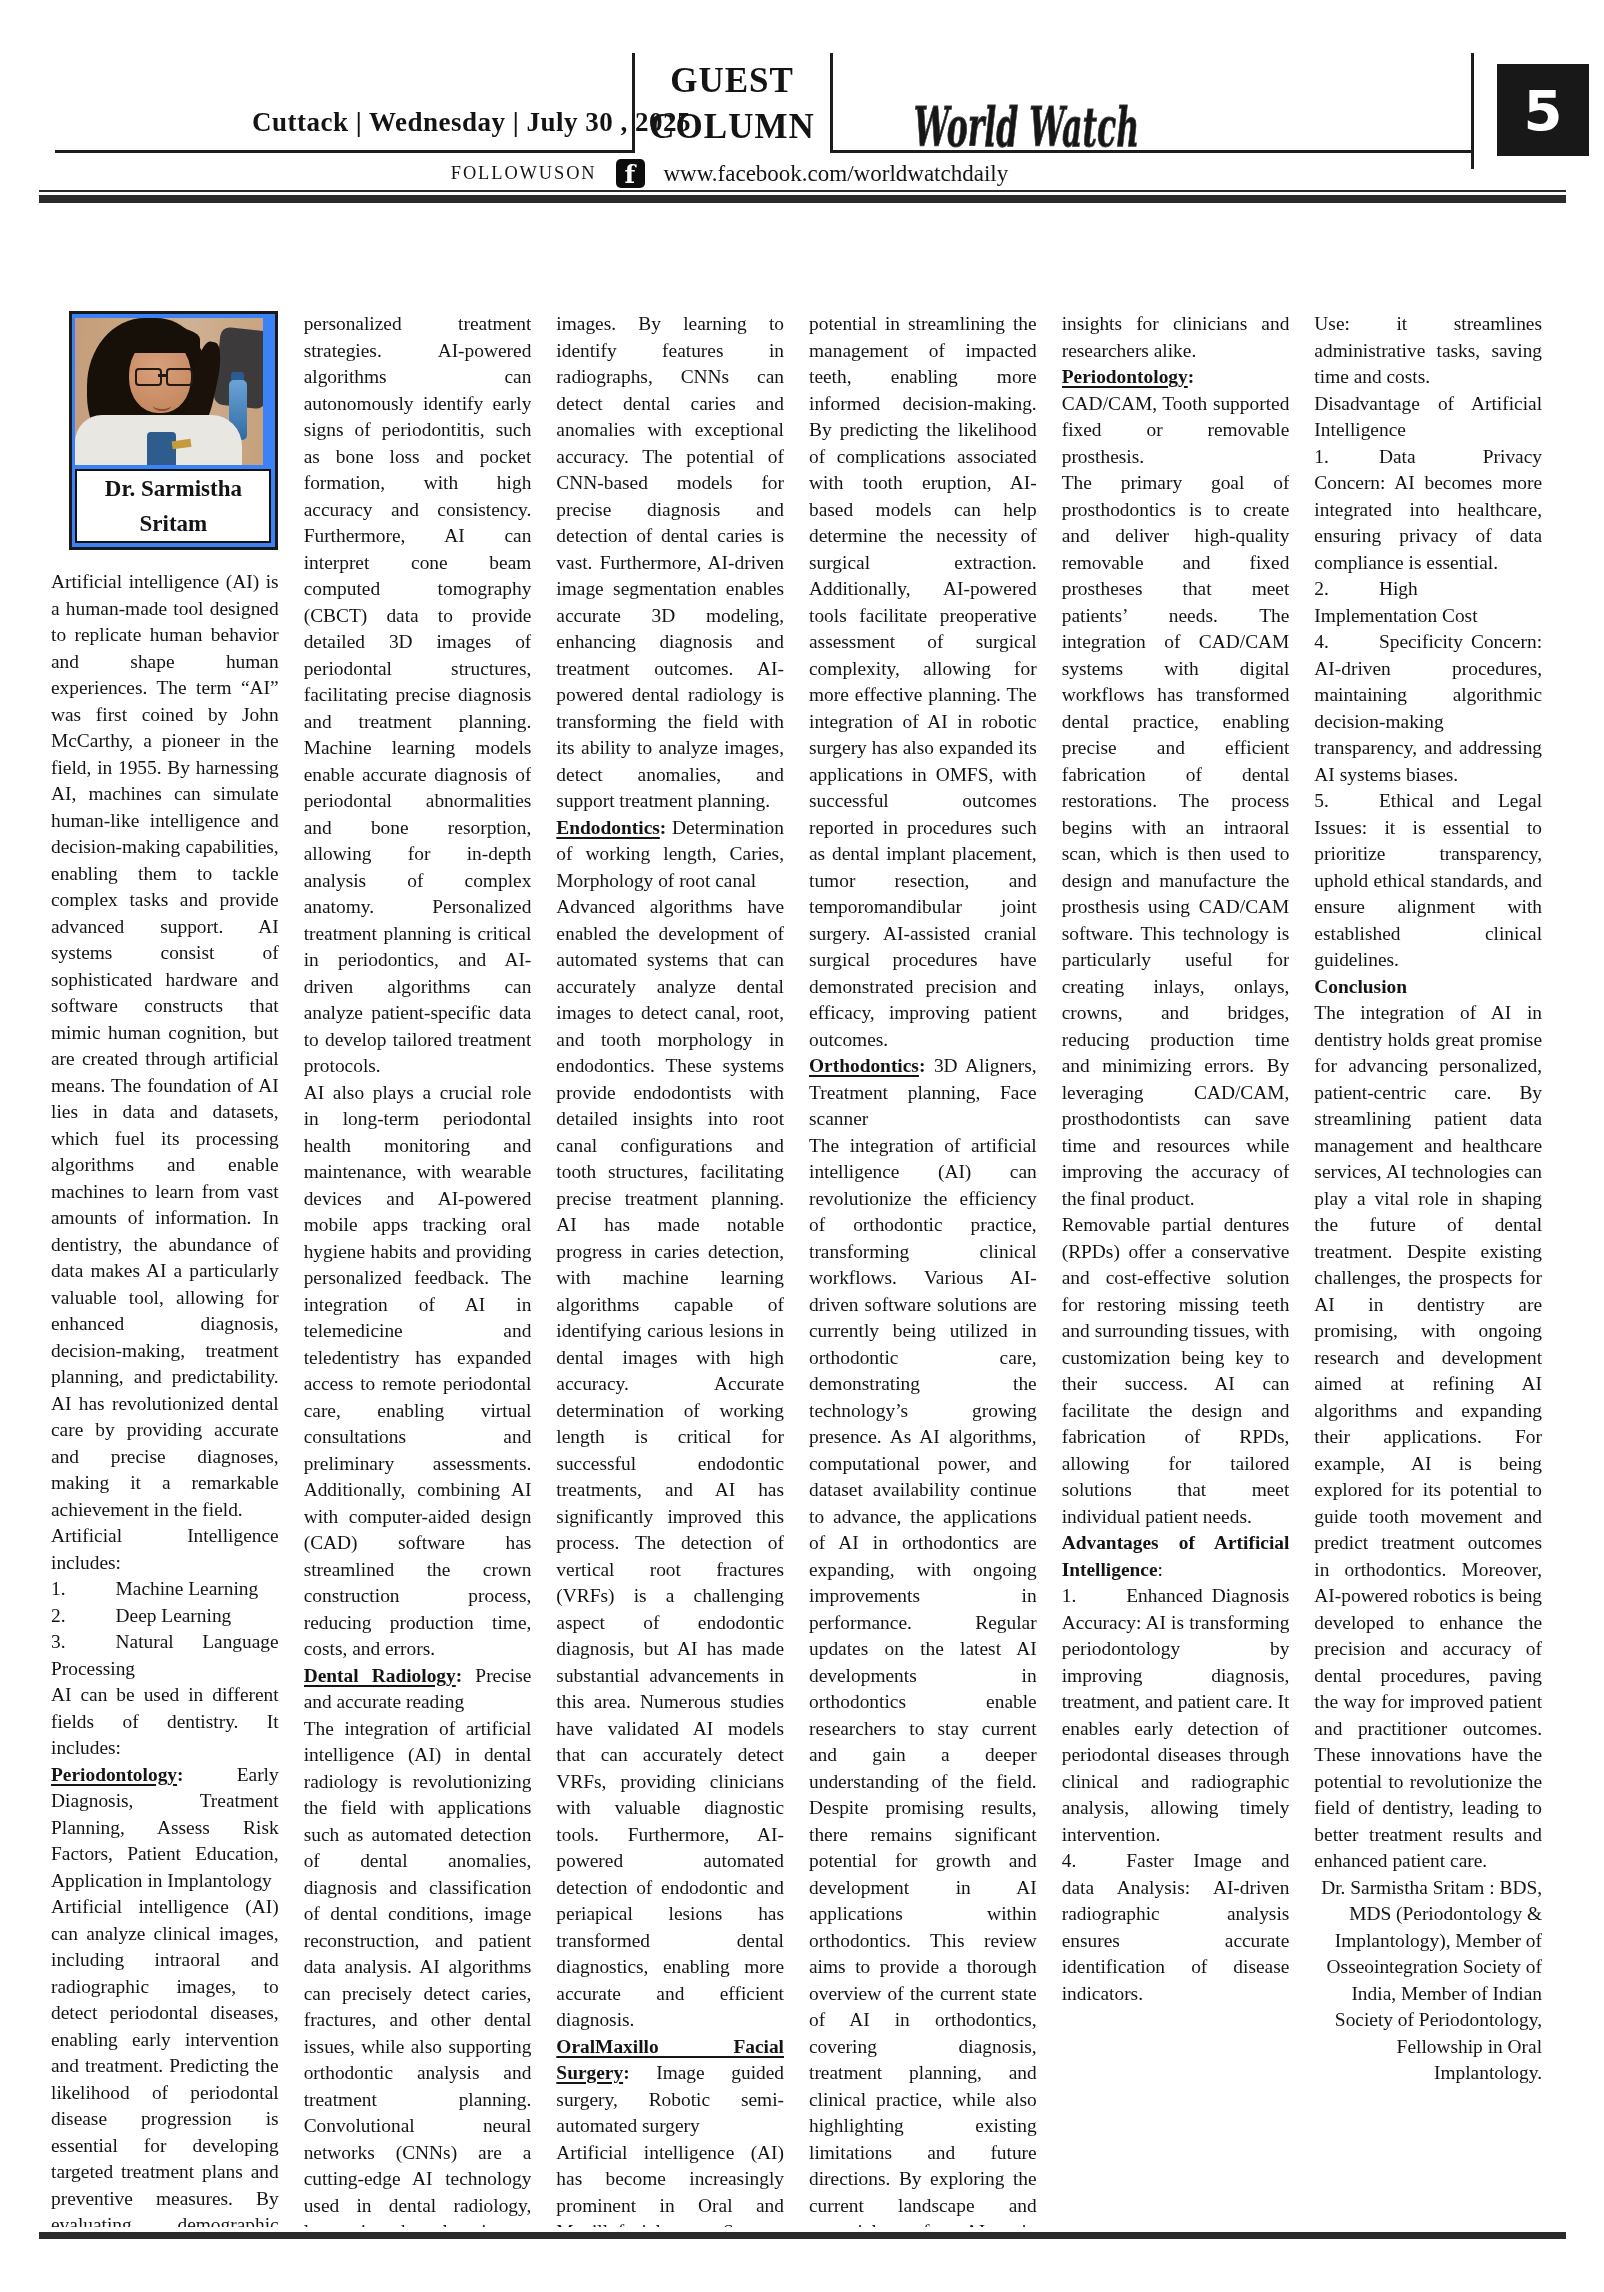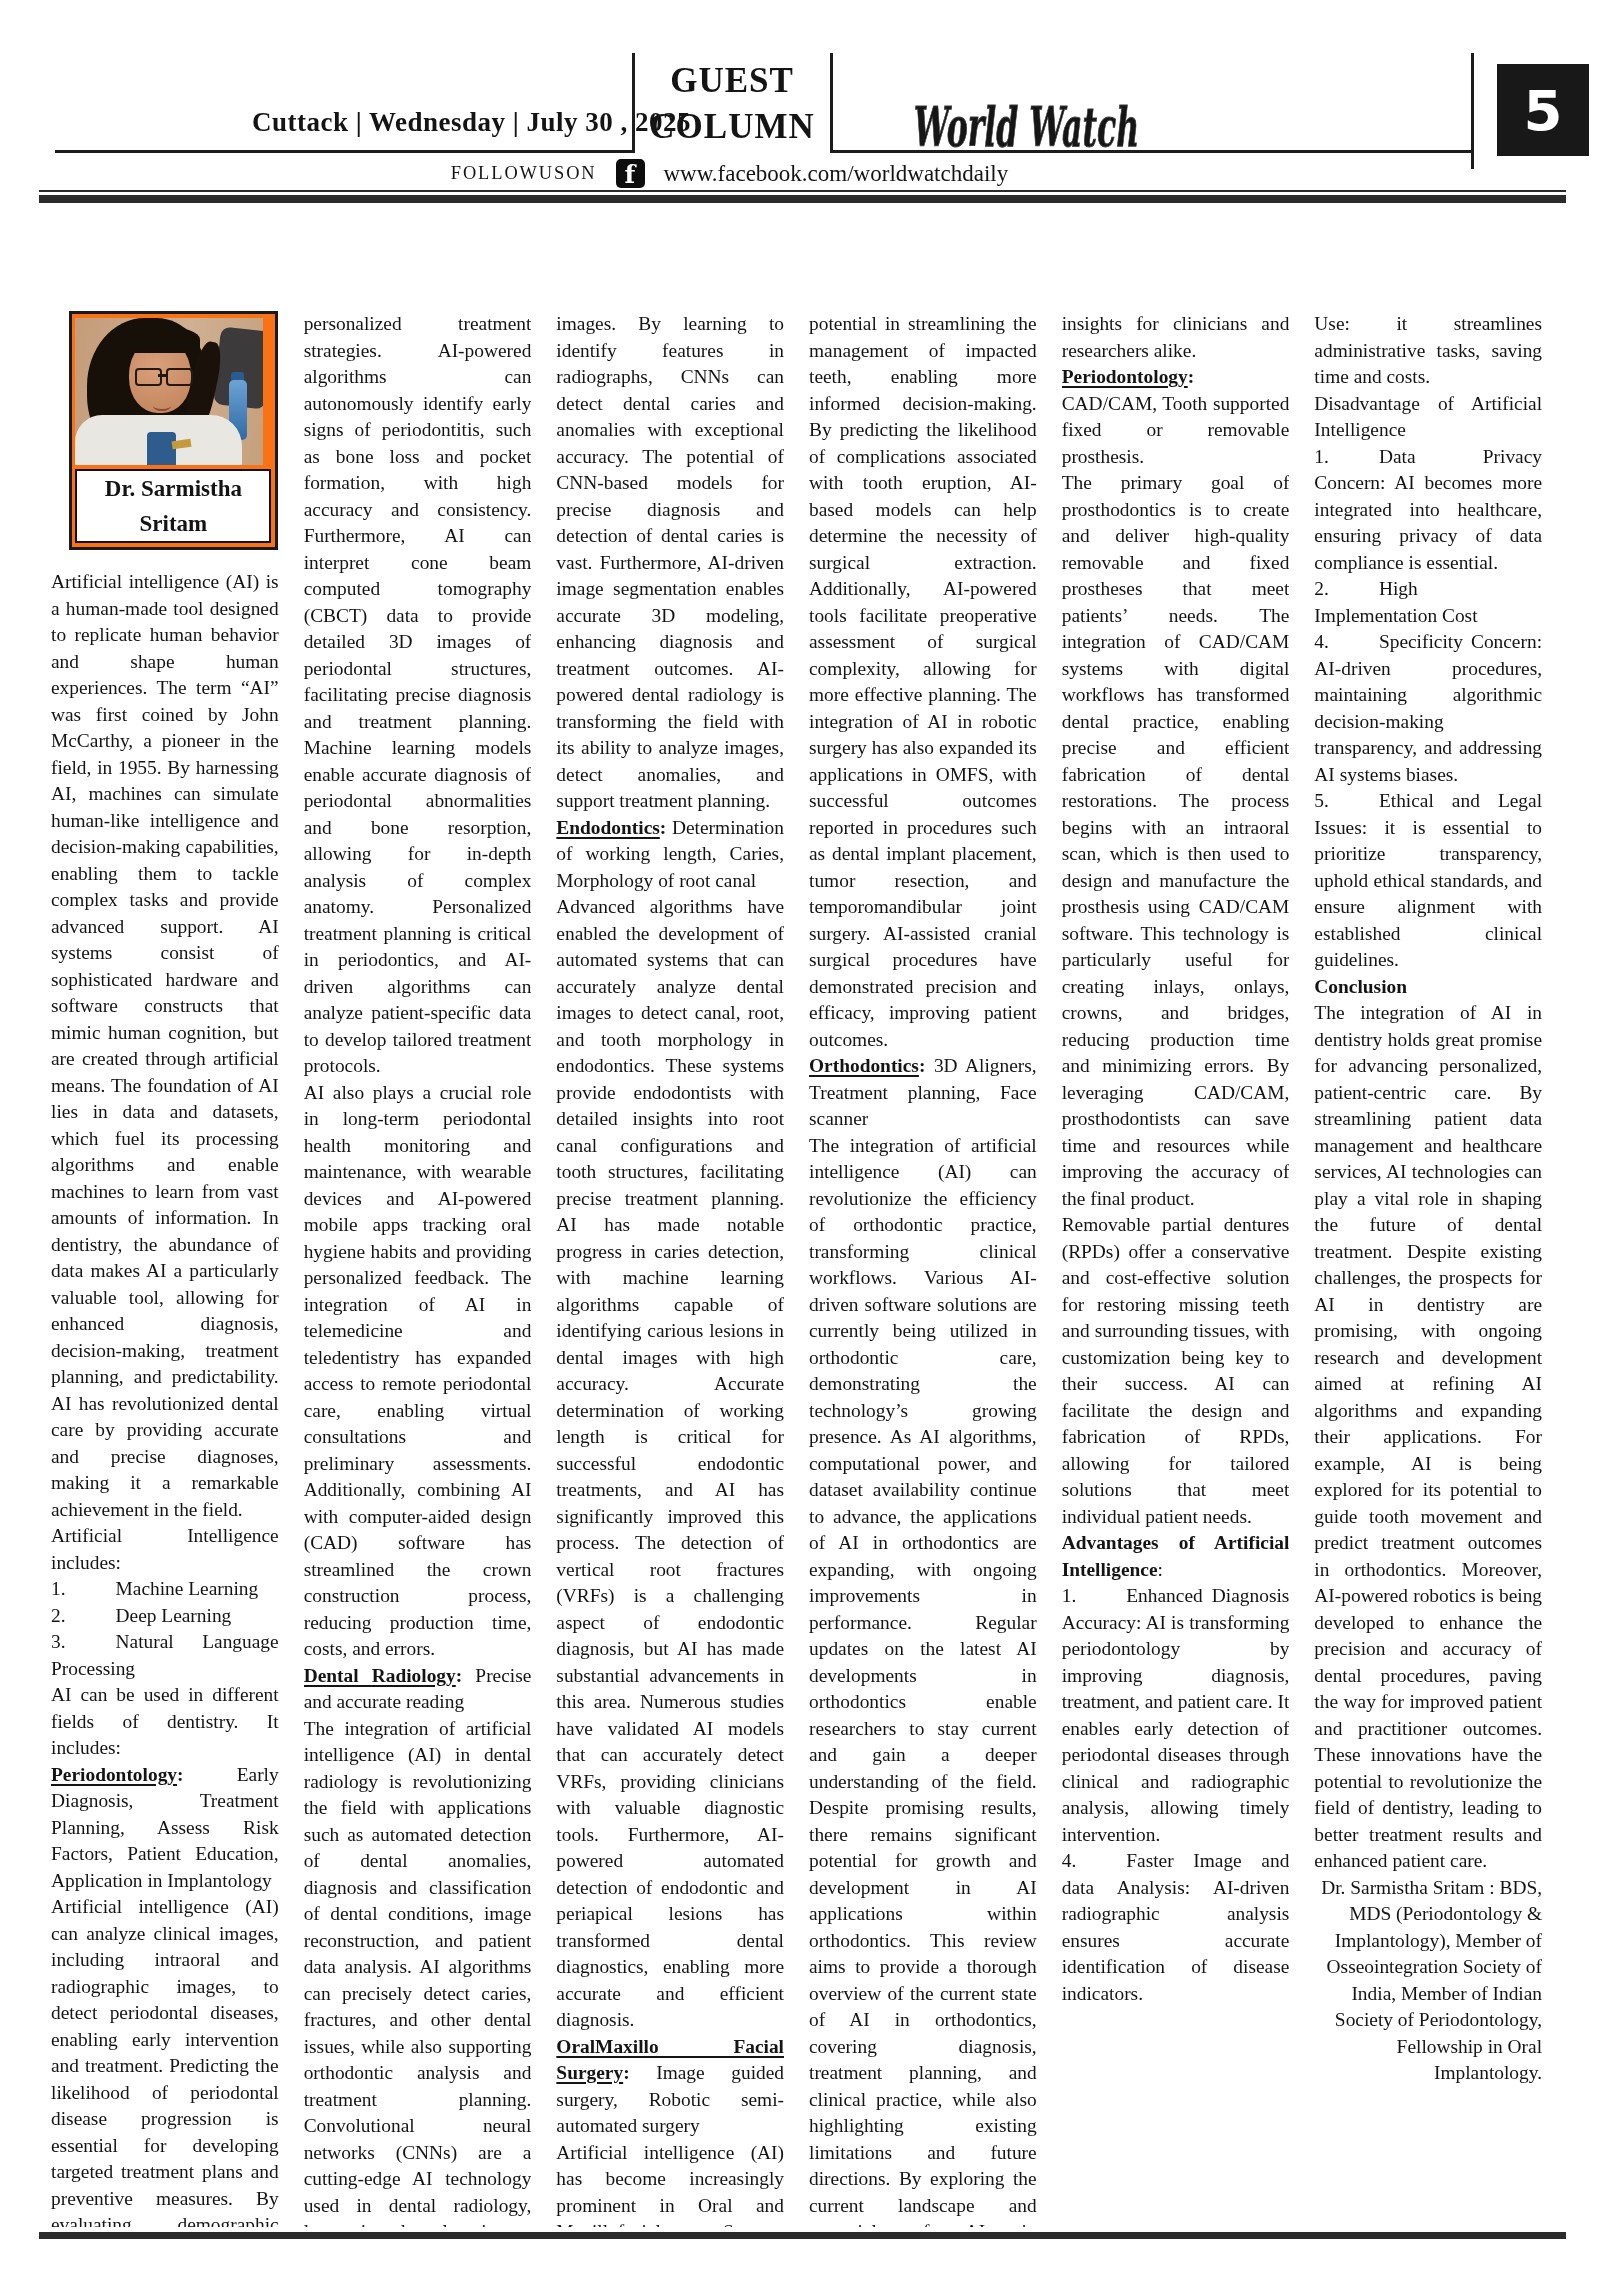--- a/index.html
+++ b/index.html
@@ -36,21 +36,21 @@
   
   .body-cols{position:absolute;left:51px;top:311px;width:1491px;height:1916px;
              display:flex;gap:25px;}
   .col{flex:1 1 0;overflow:hidden;}
   .par{margin:0;font-size:19.4px;line-height:26.5px;text-align:justify;}
   .par.right{text-align:right;}
   .b{font-weight:bold;}
   .u{text-decoration:underline;text-decoration-thickness:1.9px;text-underline-offset:2.9px;}
   .tab{display:inline-block;width:50px;}
   
-  .photo{margin:0 0 19.4px 17.5px;width:196px;border:3.9px solid #1a1a1a;background:#f97316;padding:3.9px;}
+  .photo{margin:0 0 19.4px 17.5px;width:196px;border:3.9px solid #1a1a1a;background:#3b82f6;padding:3.9px;}
   .photo-art{position:relative;width:188px;height:147px;overflow:hidden;
              background:linear-gradient(100deg,#c49c79 0%,#cfb092 55%,#c5a07c 100%);}
   .photo-art div{position:absolute;}
   .bag{right:-5.8px;top:11.6px;width:52px;height:78px;background:#3c3a3b;border-radius:9.7px;transform:rotate(6deg);}
   .bottle{right:16.5px;top:62px;width:18.4px;height:60px;background:linear-gradient(#6ba3d6,#2f6ba3);border-radius:4.9px;}
   .bottle-cap{right:19.4px;top:54px;width:12.6px;height:9.7px;background:#2a5c8f;border-radius:2.9px;}
   .hair-back{left:11.6px;top:0px;width:120px;height:142px;background:#171009;border-radius:48% 42% 40% 45%;}
   .hair-strand{left:116px;top:23px;width:25px;height:91px;background:#1a120a;border-radius:40%;transform:rotate(12deg);}
   .coat{left:0px;bottom:-7.8px;width:167px;height:58px;background:#e9e7e2;border-radius:27px 31px 0 0;}
   .shirt{left:72px;bottom:0px;width:29px;height:33px;background:#2e5d8d;border-radius:3.9px 3.9px 0 0;}

